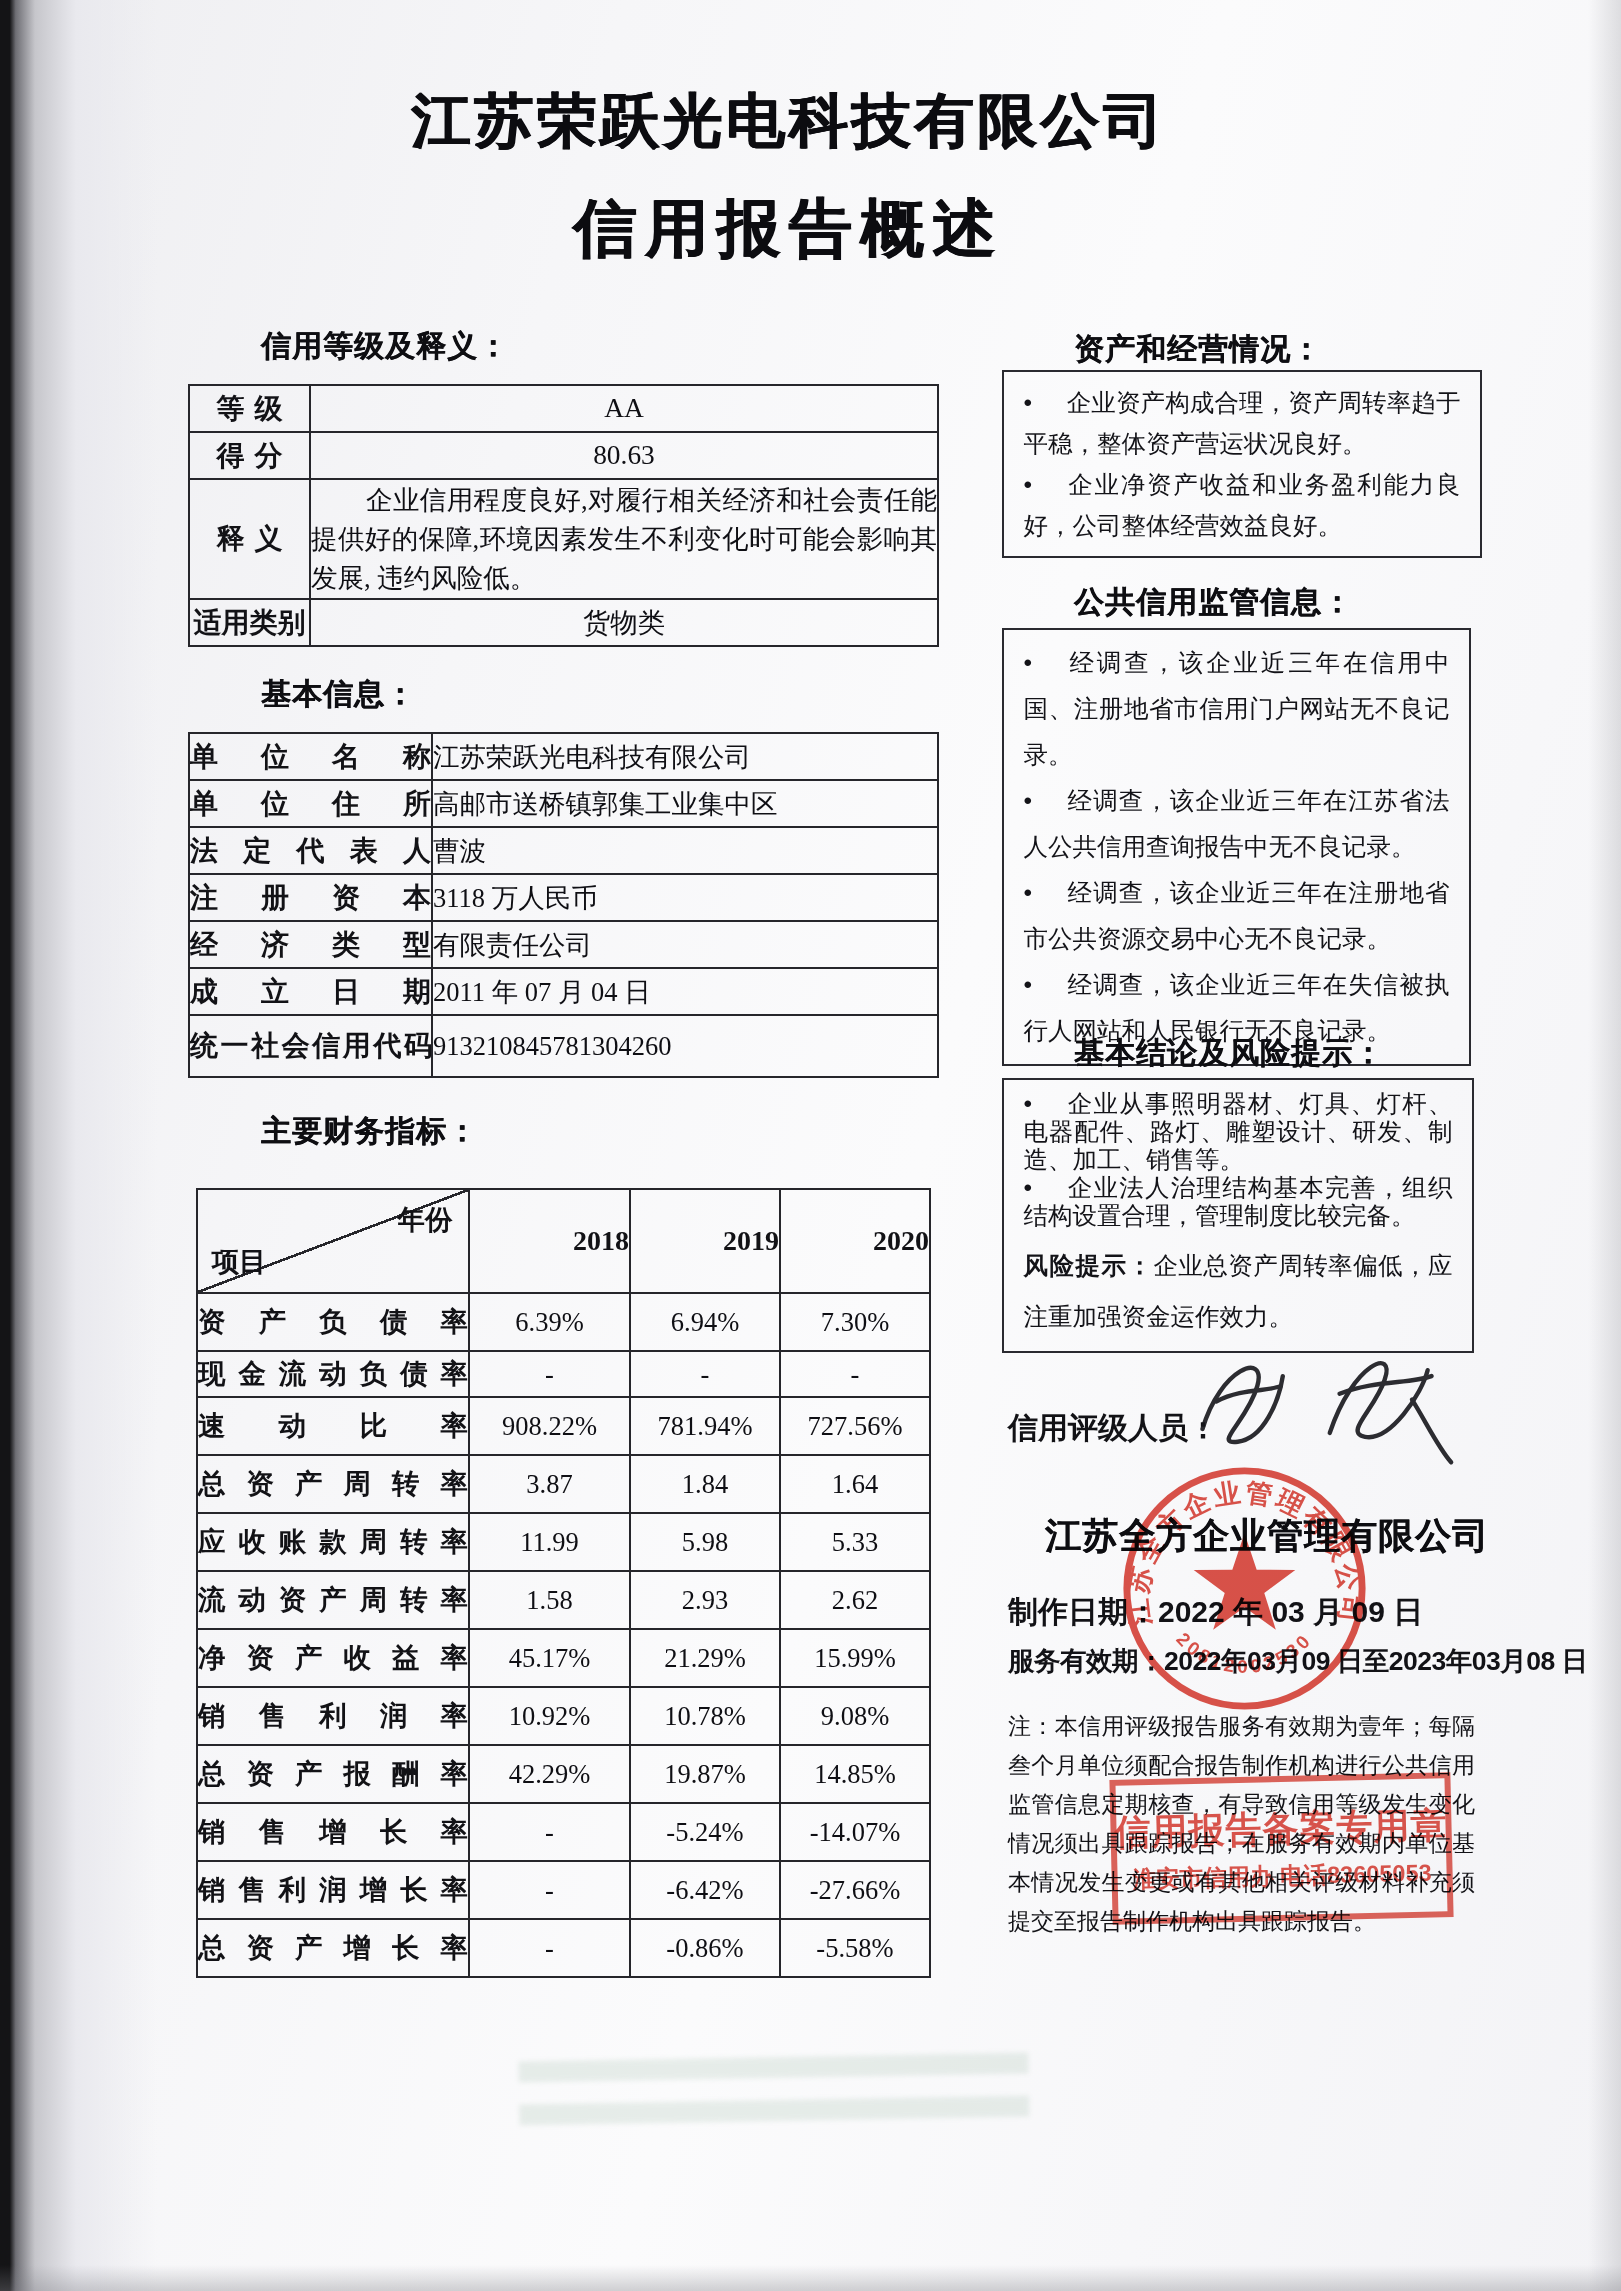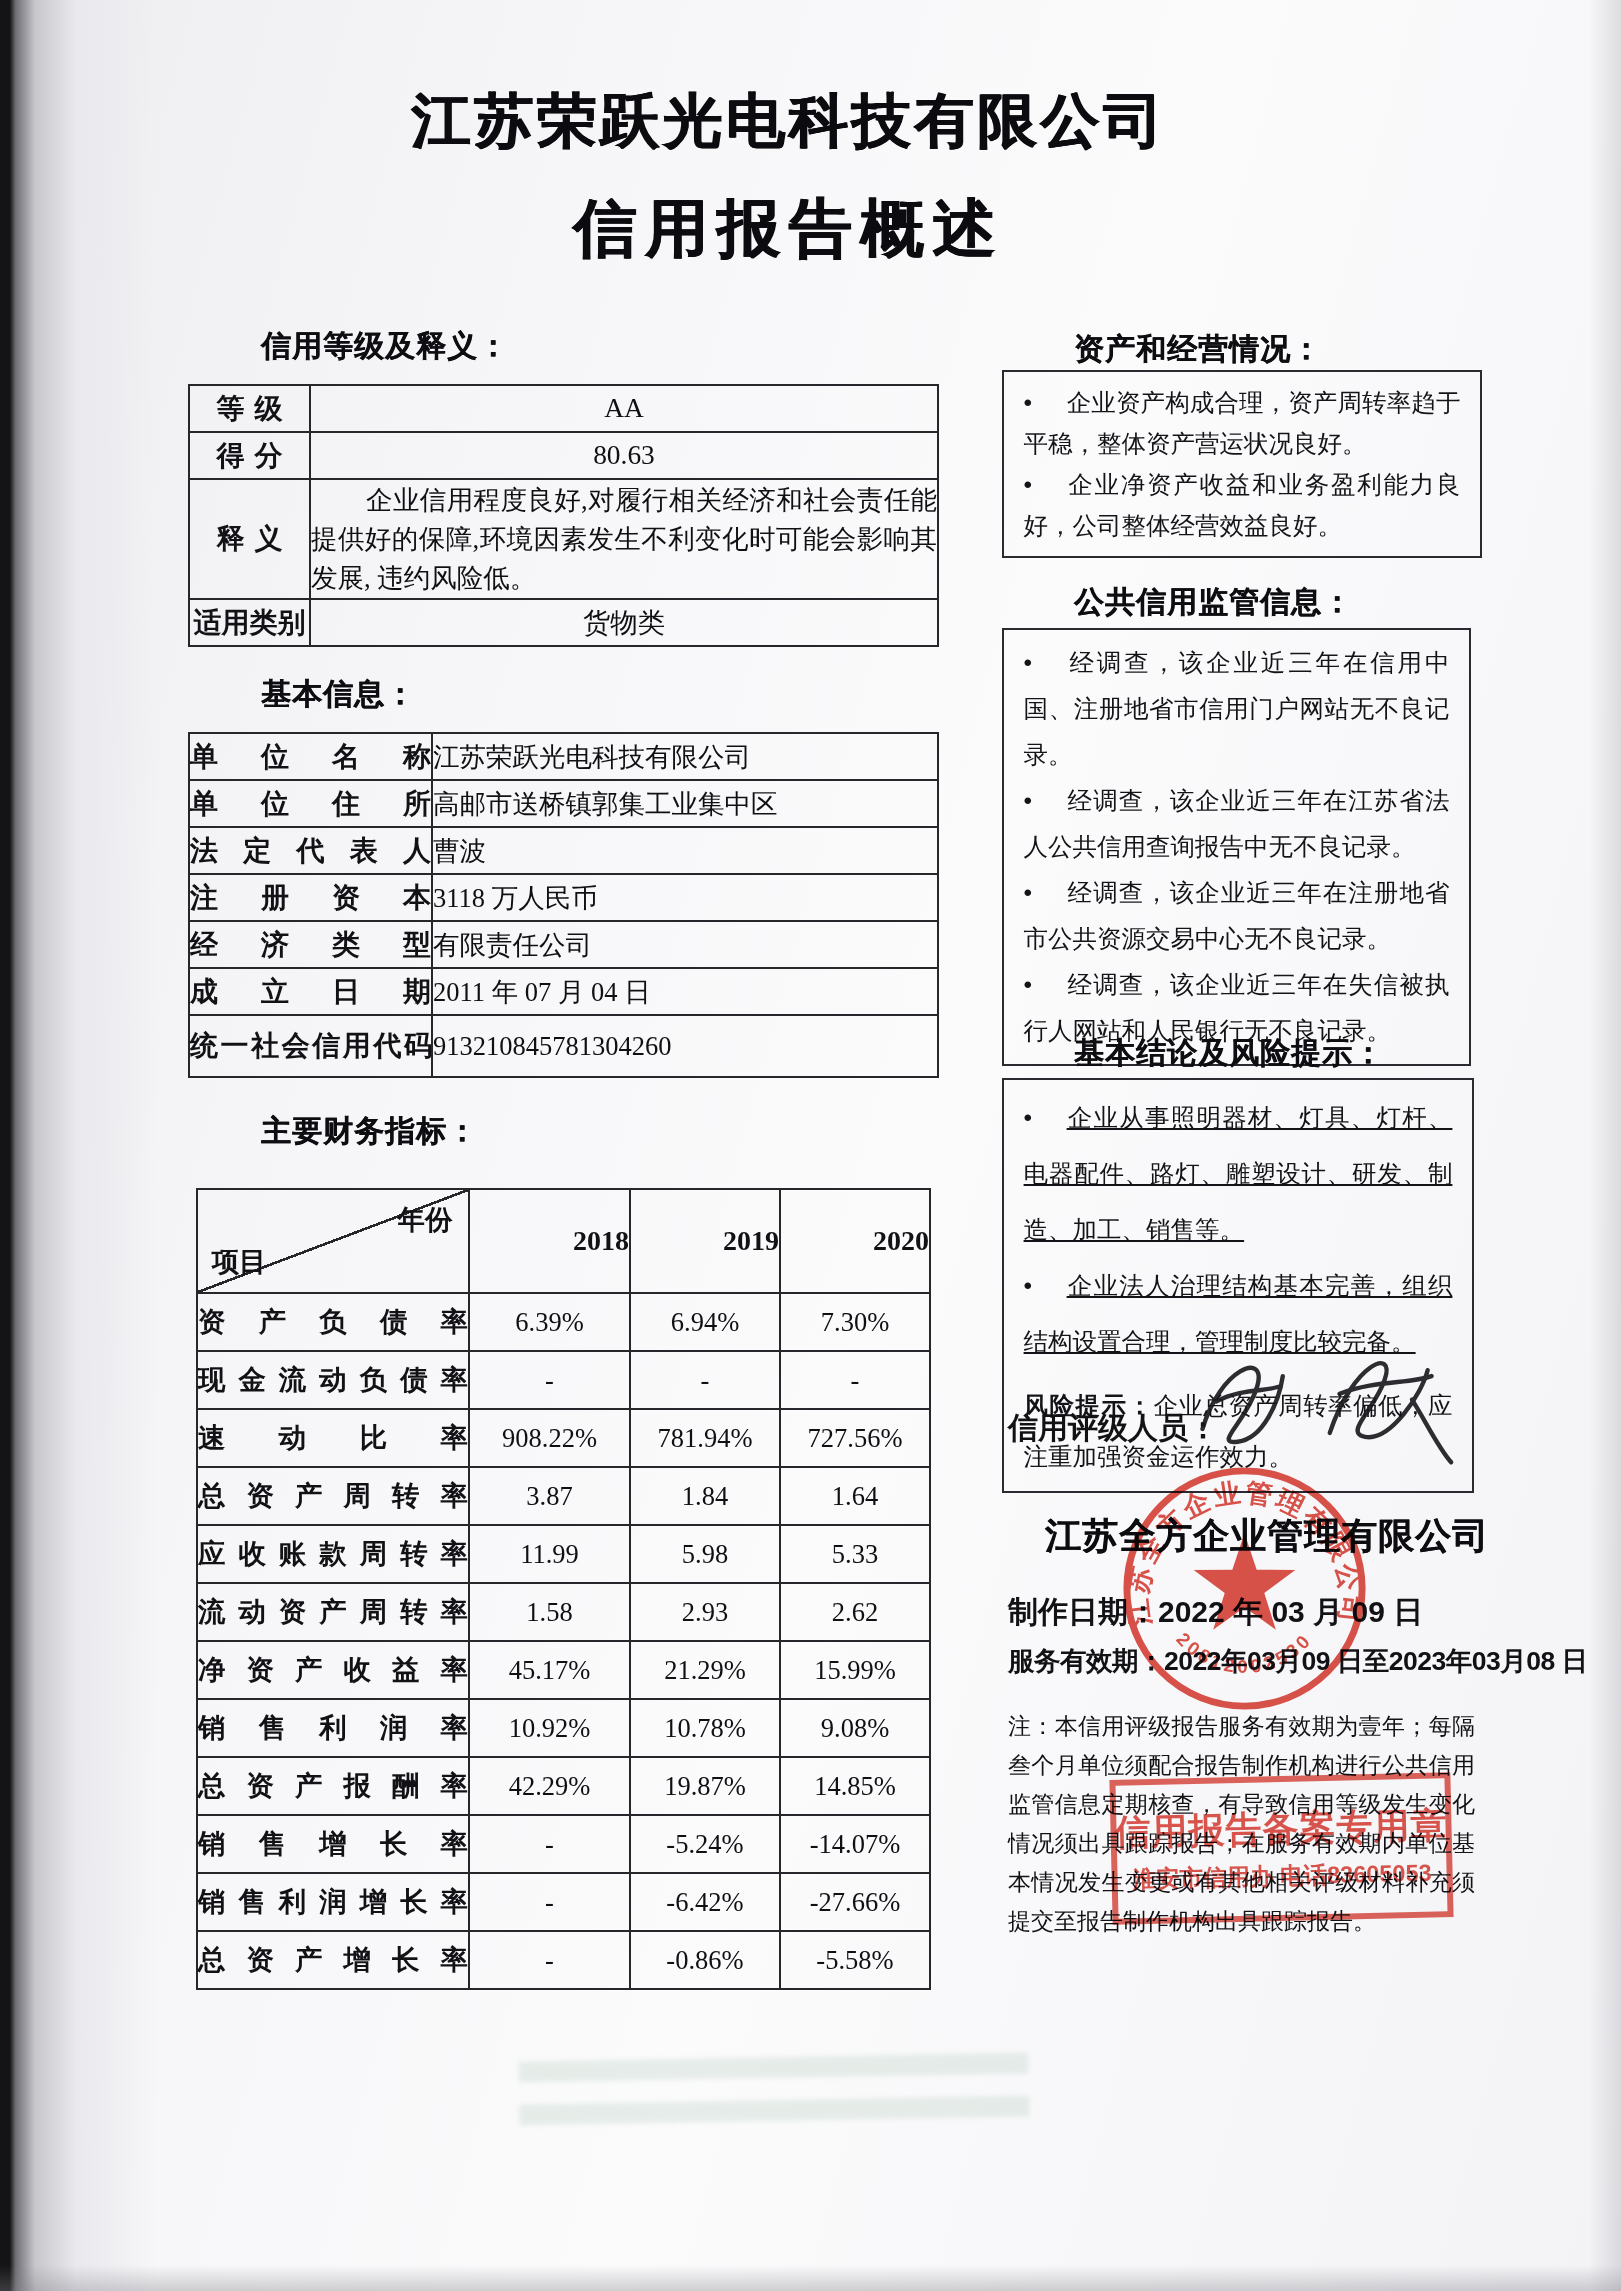--- a/index.html
+++ b/index.html
@@ -44,21 +44,21 @@
     background:linear-gradient(to bottom right,transparent calc(50% - 1.3px),#26262b calc(50% - 1.3px),#26262b calc(50% + 1.3px),transparent calc(50% + 1.3px));text-align:right;}
   .diag .cTop{position:absolute;top:11.8px;right:15.7px;font-weight:bold;font-size:27.4px;}
   .diag .cBot{position:absolute;bottom:11.8px;left:13.7px;font-weight:bold;font-size:27.4px;}
 
   
   .box{position:absolute;border:2.5px solid #2a2a30;padding:9.8px 19.6px;color:#131318;box-sizing:border-box;}
   .box p{margin:0;text-align:justify;font-size:24.5px;}
   .blt{display:inline-block;width:43px;}
   .b1 p{line-height:41px;}
   .b2 p{line-height:46px;}
-  .b3 p.bl{line-height:56px;text-decoration:underline;}
+  .b3 p.bl{line-height:28px;}
   .risk{margin-top:9.8px !important;line-height:51px !important;}
   .risk b{letter-spacing:1px;}
 
   .rater{position:absolute;left:1008px;top:1408px;font-size:30px;font-weight:bold;}
   .issuer{position:absolute;left:1045px;top:1512px;font-size:36px;font-weight:bold;letter-spacing:1px;
           text-shadow:0.5px 0 0 currentColor;color:#0d0d11;}
   .dateline{position:absolute;left:1008px;top:1592px;font-size:30px;font-weight:bold;}
   .validity{position:absolute;left:1008px;top:1643px;font-size:26.5px;font-weight:bold;letter-spacing:-0.5px;white-space:nowrap;}
   .note{position:absolute;left:1008px;top:1707px;width:467px;font-size:23px;line-height:39px;text-align:justify;color:#121216;}
 
@@ -174,21 +174,21 @@
       <td class="yr">2018</td>
       <td class="yr">2019</td>
       <td class="yr">2020</td>
     </tr>
     <tr style="height:58px">
       <td class="jlbl3">资产负债率</td>
       <td class="num">6.39%</td>
       <td class="num">6.94%</td>
       <td class="num">7.30%</td>
     </tr>
-    <tr style="height:58px">
+    <tr style="height:46px">
       <td class="jlbl3">现金流动负债率</td>
       <td class="num">-</td>
       <td class="num">-</td>
       <td class="num">-</td>
     </tr>
     <tr style="height:58px">
       <td class="jlbl3">速动比率</td>
       <td class="num">908.22%</td>
       <td class="num">781.94%</td>
       <td class="num">727.56%</td>

